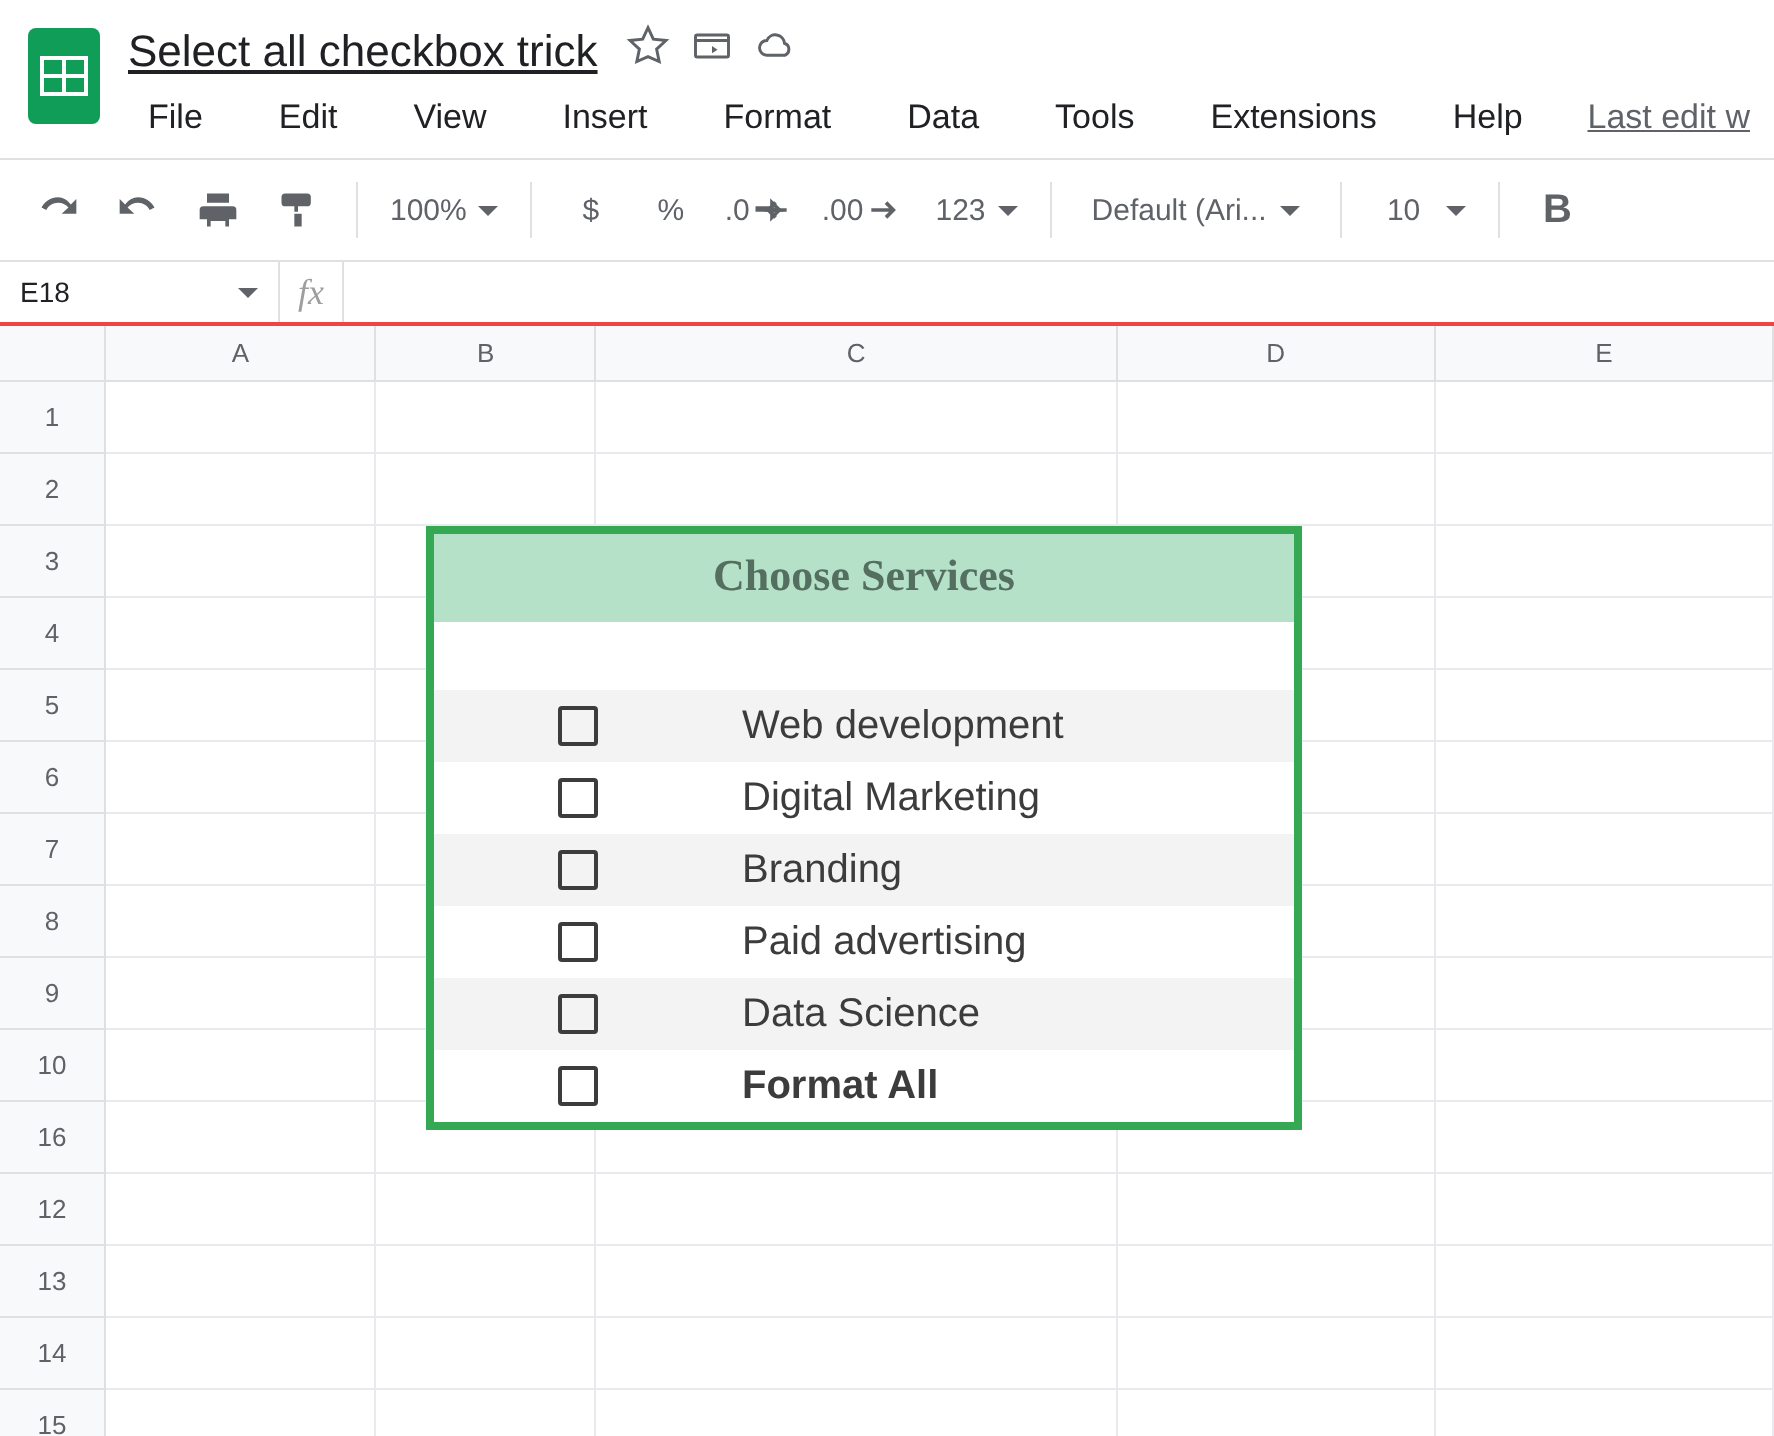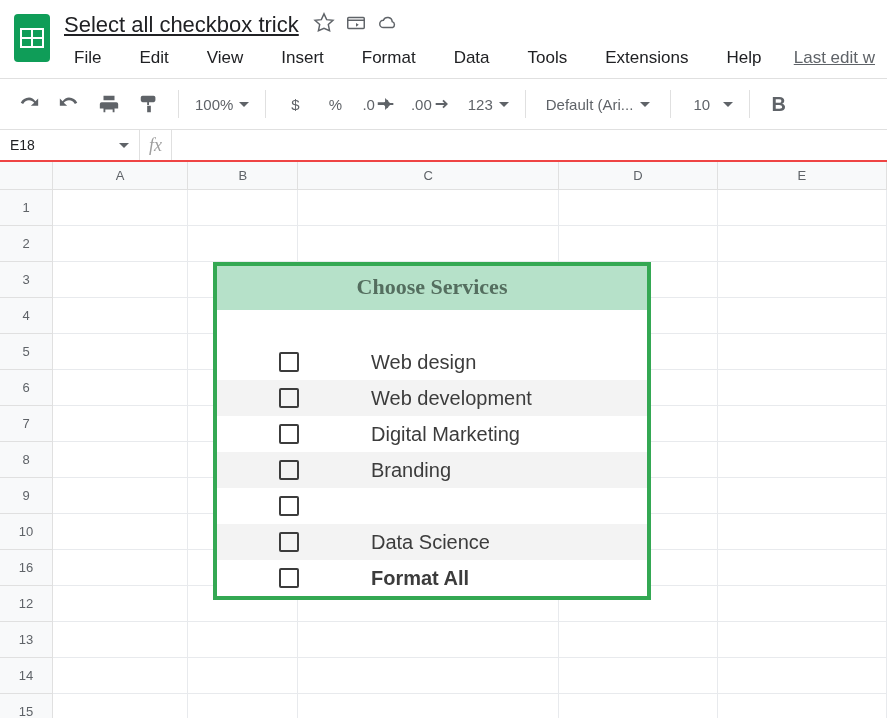--- a/index.html
+++ b/index.html
@@ -308,38 +308,35 @@
           <div class="cell" style="width: 160px;"></div>
           <div class="cell" style="width: 130px;"></div>
           <div class="cell" style="width: 308px;"></div>
           <div class="cell" style="width: 188px;"></div>
           <div class="cell" style="width: 200px;"></div>
         </div>
         <div class="services-box">
         <div class="services-title">Choose Services</div>
         <div class="services-spacer"></div>
         <div id="services-list">
+            <div class="service-row shade">
+              <div class="chk"></div>
+              <span class="service-label">Web development</span>
+            </div>
             <div class="service-row">
               <div class="chk"></div>
-              <span class="service-label">Web design</span>
+              <span class="service-label">Digital Marketing</span>
             </div>
             <div class="service-row shade">
               <div class="chk"></div>
-              <span class="service-label">Web development</span>
+              <span class="service-label">Branding</span>
             </div>
             <div class="service-row">
               <div class="chk"></div>
-              <span class="service-label">Digital Marketing</span>
-            </div>
-            <div class="service-row shade">
-              <div class="chk"></div>
-              <span class="service-label">Branding</span>
-            </div>
-            <div class="service-row">
-              <div class="chk"></div>
+              <span class="service-label">Paid advertising</span>
             </div>
             <div class="service-row shade">
               <div class="chk"></div>
               <span class="service-label">Data Science</span>
             </div>
           </div>
         <div class="service-row">
           <div class="chk"></div>
           <span class="service-label bold-text">Format All</span>
         </div>

